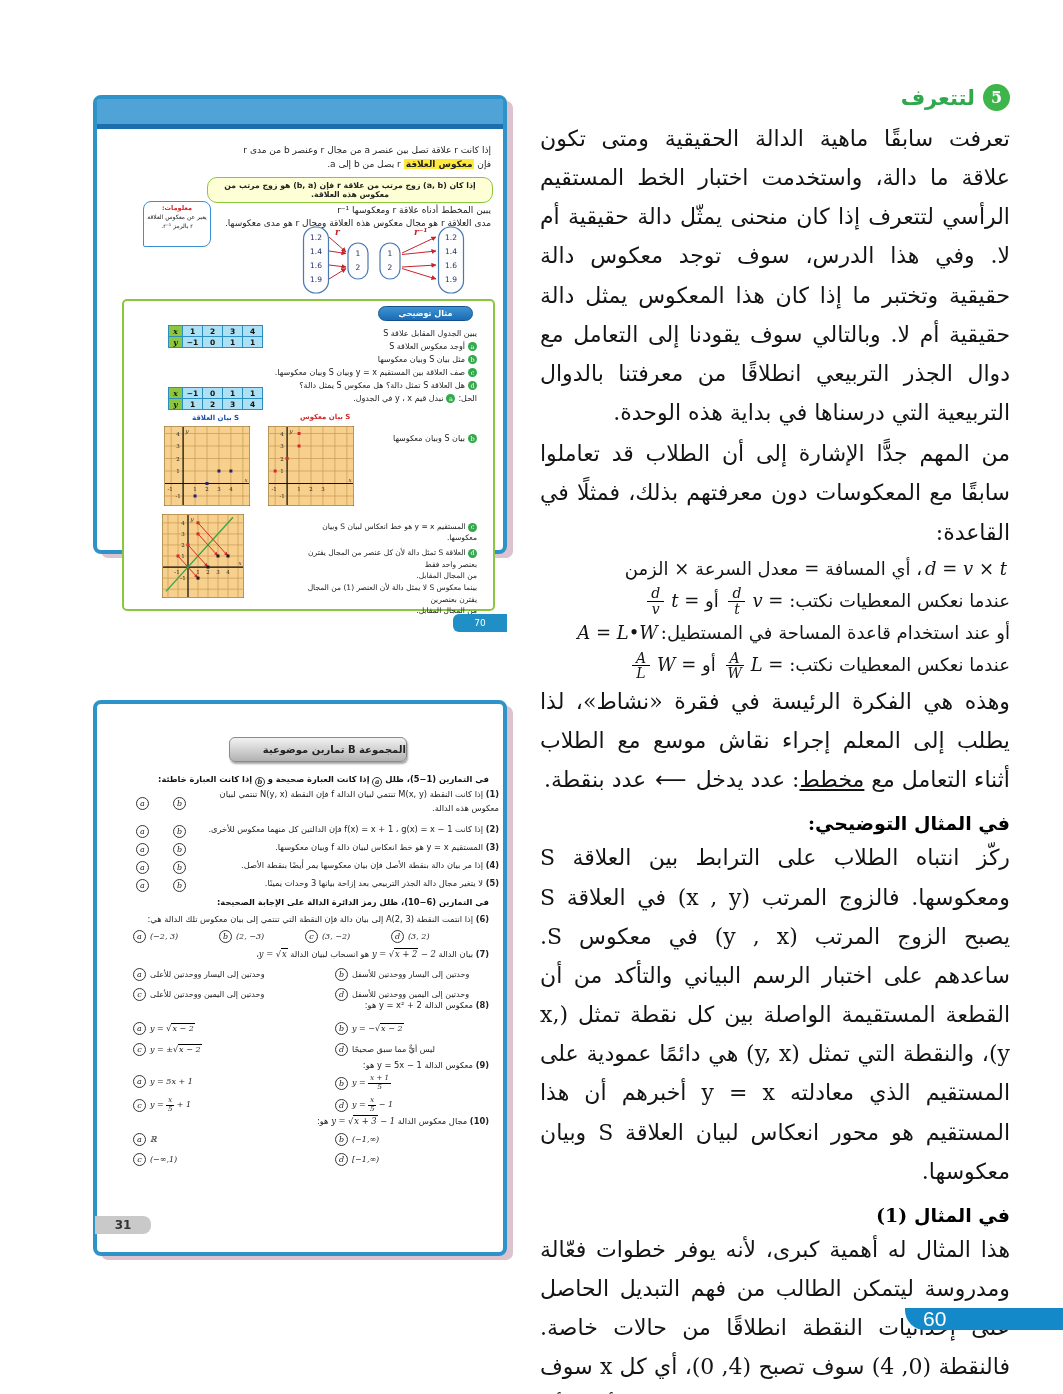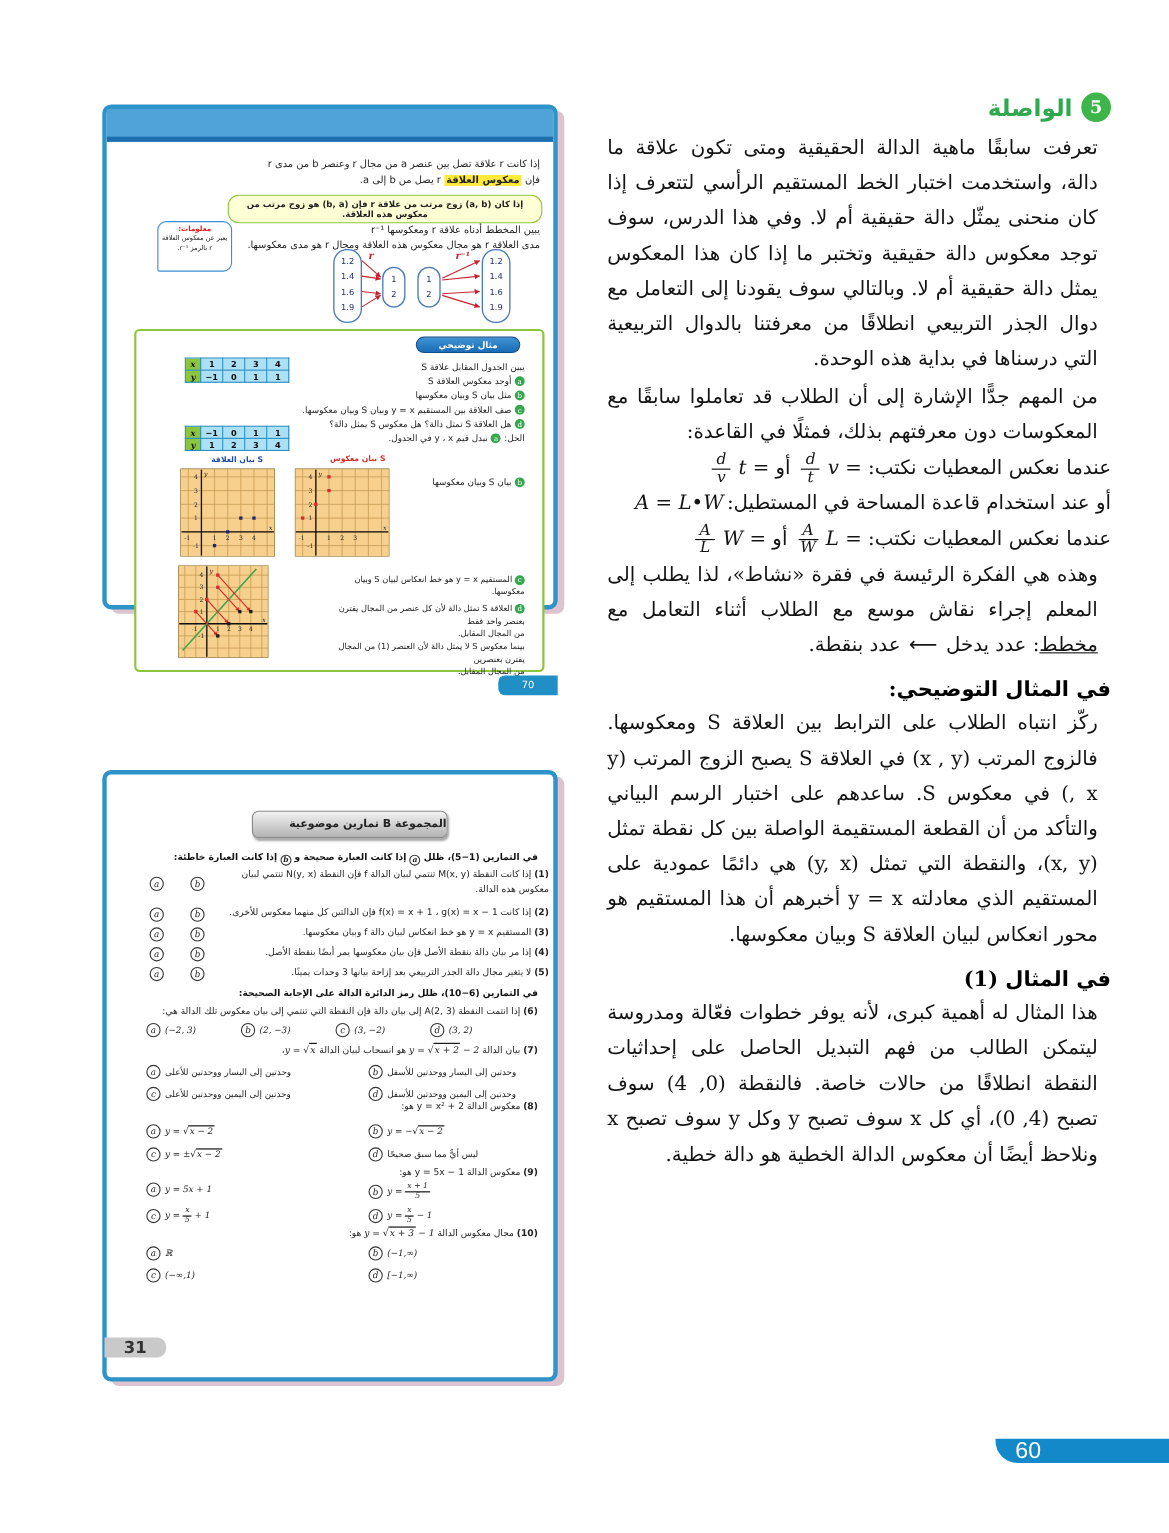--- a/index.html
+++ b/index.html
@@ -82,31 +82,31 @@
   .colL{left:36px}.colR{left:238px}
   .q7r1{top:264px}.q7r2{top:284px}
   .q8r1{top:318px}.q8r2{top:339px}
   .q9r1{top:371px}.q9r2{top:393px}
   .q10r1{top:429px}.q10r2{top:449px}
   .radi{border-top:1px solid #000;padding:0 1px}
   .sfrac{display:inline-flex;flex-direction:column;direction:ltr;text-align:center;line-height:1.1;
          font-size:7px;vertical-align:middle}
   .sfrac .sn{border-bottom:.8px solid #000;padding:0 2px}
   .tab31{position:absolute;left:-2px;top:512px;width:56px;height:18px;background:#c9c9c9;
-         border-radius:0 8px 8px 0;color:#333;font-weight:bold;font-size:15px;display:flex;
+         border-radius:0 8px 8px 0;color:#333;font-weight:bold;font-size:12px;display:flex;
          align-items:center;justify-content:center}
 
   
   .rcol{position:absolute;left:540px;top:84px;width:470px;direction:rtl;
         font-family:"DejaVu Serif","DejaVu Sans",serif;color:#141414}
   .r-head{display:flex;align-items:center;gap:8px;margin-bottom:8px}
   .num-circle{width:27px;height:27px;border-radius:50%;background:#3db54a;color:#fff;display:flex;
               align-items:center;justify-content:center;font-size:16px;font-weight:bold;flex:none}
   .r-title{color:#2fa84e;font-size:21px;font-weight:bold}
-  .rp{font-size:18px;line-height:1.78;text-align:justify;margin:0 12px 2px}
+  .rp{font-size:22px;line-height:1.78;text-align:justify;margin:0 0 2px}
   .fline{font-size:18px;line-height:1.72;text-align:right;margin:1px 0}
   .math{font-style:italic;direction:ltr;unicode-bidi:isolate;padding:0 3px}
   .frc{display:inline-flex;flex-direction:column;direction:ltr;text-align:center;vertical-align:middle;
        line-height:1.05;font-size:14px;font-style:italic;margin:0 4px}
   .frc .n{border-bottom:1.2px solid #000;padding:0 4px}
   .lhs{font-style:italic;direction:ltr;unicode-bidi:isolate;margin-left:3px}
   .rh{font-size:19px;font-weight:bold;margin:13px 0 4px;color:#000}
   .und{text-decoration:underline}
   .arr{font-family:"DejaVu Sans",sans-serif;padding:0 2px}
 
@@ -524,26 +524,29 @@
     <span class="bub">d</span>
     <span class="mval">[−1,∞)</span>
   </div>
 
   <div class="tab31">31</div>
 </div>
 
 <div class="rcol">
   <div class="r-head">
     <span class="num-circle">5</span>
-    <span class="r-title">الواصلة</span>
+    <span class="r-title">لتتعرف</span>
   </div>
 
   <p class="rp">تعرفت سابقًا ماهية الدالة الحقيقية ومتى تكون علاقة ما دالة، واستخدمت اختبار الخط المستقيم الرأسي لتتعرف إذا كان منحنى يمثّل دالة حقيقية أم لا. وفي هذا الدرس، سوف توجد معكوس دالة حقيقية وتختبر ما إذا كان هذا المعكوس يمثل دالة حقيقية أم لا. وبالتالي سوف يقودنا إلى التعامل مع دوال الجذر التربيعي انطلاقًا من معرفتنا بالدوال التربيعية التي درسناها في بداية هذه الوحدة.</p>
 
   <p class="rp">من المهم جدًّا الإشارة إلى أن الطلاب قد تعاملوا سابقًا مع المعكوسات دون معرفتهم بذلك، فمثلًا في القاعدة:</p>
+  <div class="fline">
+    <span class="math">d = v × t</span><span>، أي المسافة = معدل السرعة × الزمن</span>
+  </div>
   <div class="fline">
     <span>عندما نعكس المعطيات نكتب:</span>
     <span class="lhs">v =</span><span class="frc">
         <span class="n">d</span>
         <span>t</span>
       </span>
     <span>أو</span>
     <span class="lhs">t =</span><span class="frc">
         <span class="n">d</span>
         <span>v</span>

